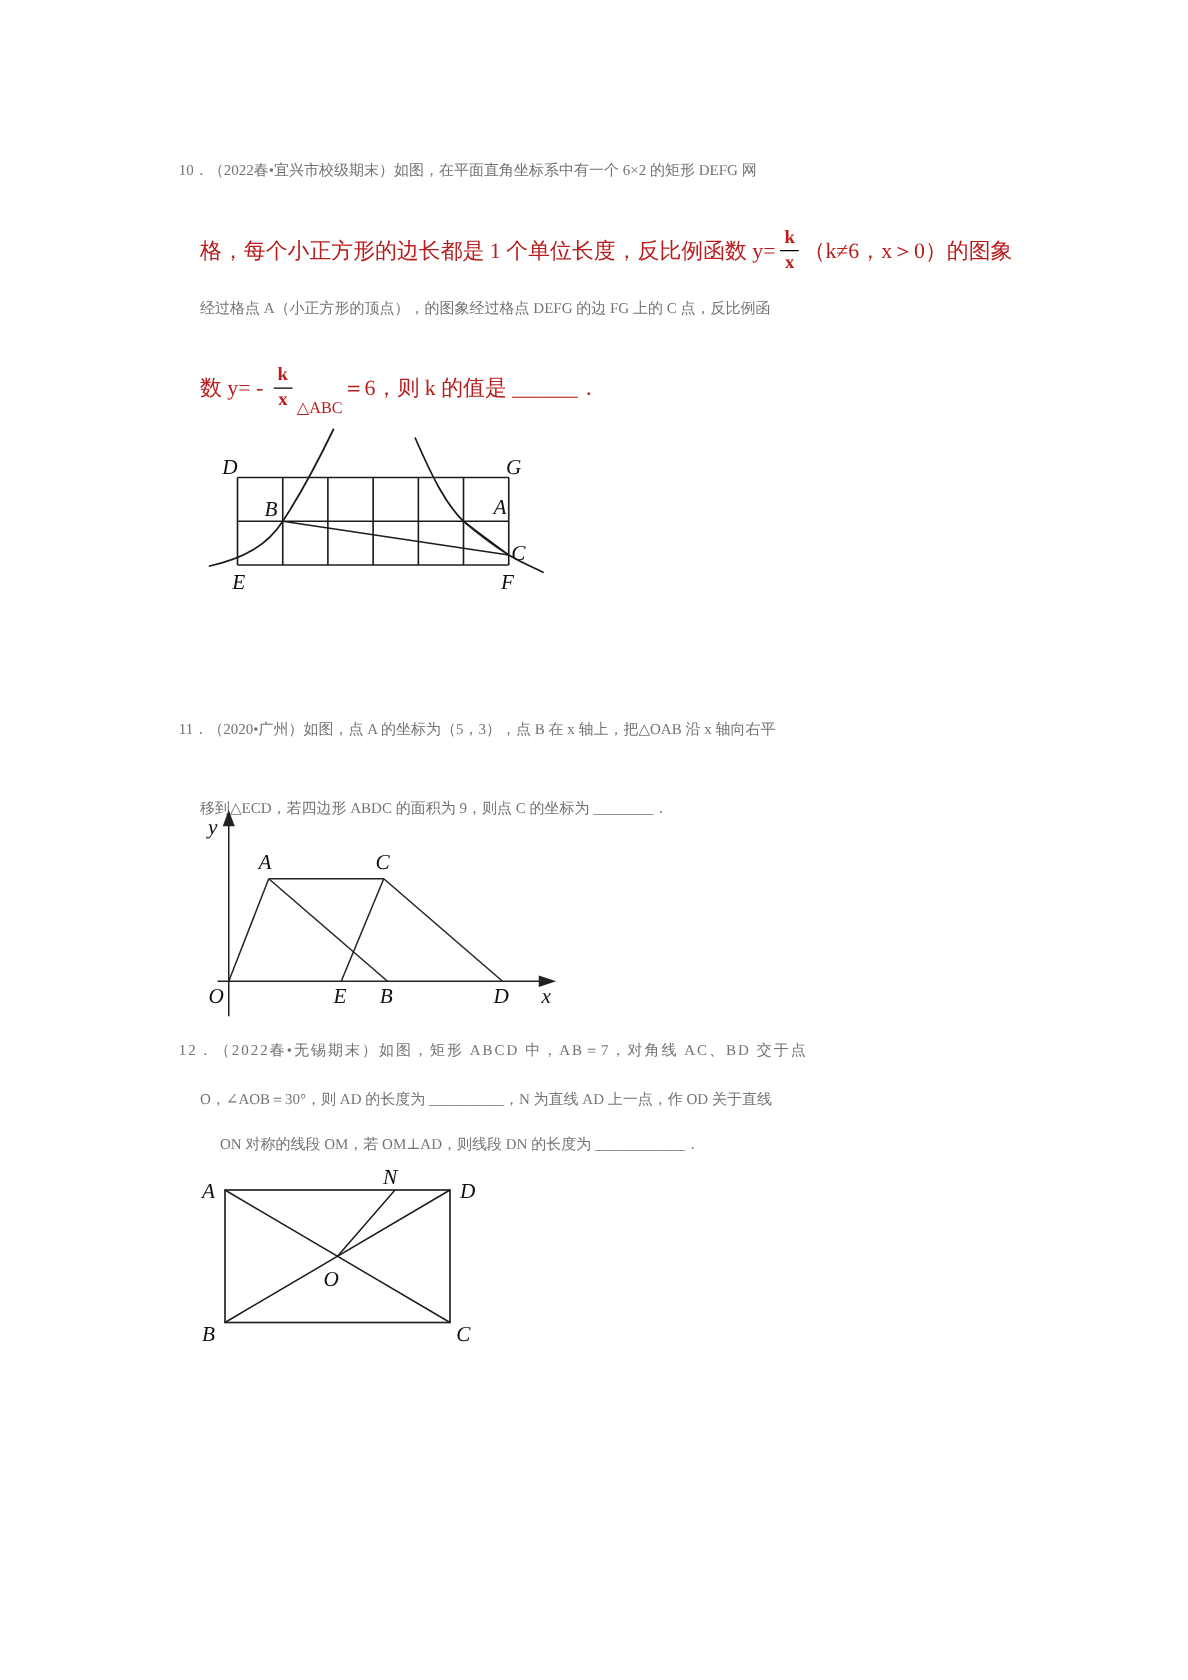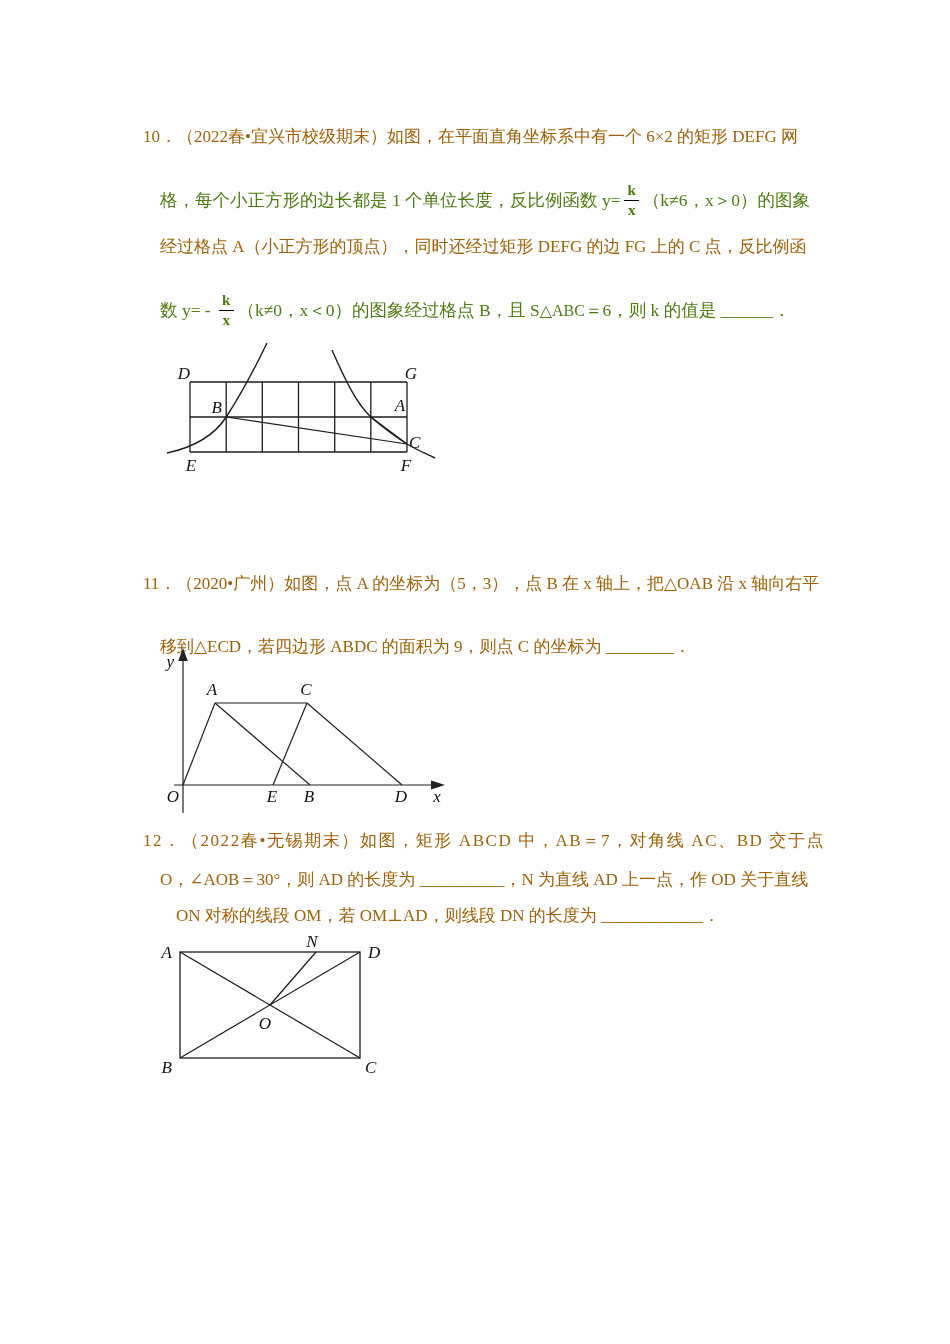--- a/index.html
+++ b/index.html
@@ -2,35 +2,35 @@
 <html><head>
 <meta charset="utf-8">
 <style>
   html,body{margin:0;padding:0;}
   body{
     width:950px;height:1344px;background:#ffffff;color:#000;
     font-family:"Liberation Serif","DejaVu Serif",serif;
     position:relative;overflow:hidden;
   }
   .t-line{
-    position:absolute;font-size:17px;line-height:19px;white-space:pre;
-    color:#a16207;
+    position:absolute;font-size:12px;line-height:19px;white-space:pre;
+    color:#737373;
   }
   .flex-line{
     position:absolute;display:flex;align-items:center;white-space:pre;
-    font-size:17.5px;color:#4d7c0f;
+    font-size:17.5px;color:#b91c1c;
   }
   .seg{white-space:pre;}
   .frac{
     display:inline-flex;flex-direction:column;align-items:center;
     font-size:15px;font-weight:bold;line-height:1.1;margin:0 3px;
   }
   .frac .fden{border-top:1.4px solid #000;padding:1px 4px 0;}
   .frac .fnum{padding:0 4px 1px;}
-  .subsc{font-size:16px;position:relative;top:0;white-space:pre;}
+  .subsc{font-size:13px;position:relative;top:16px;white-space:pre;}
   .fig{position:absolute;}
   .fig text{
     font-family:"Liberation Serif","DejaVu Serif",serif;
     font-style:italic;font-size:17px;fill:#111;
   }
   .spread{letter-spacing:1.6px;}
 </style>
 </head>
 <body>
 
@@ -38,29 +38,28 @@
 
 <div class="flex-line" style="left:160px;top:176px;height:48px">
   <span class="seg">格，每个小正方形的边长都是 1 个单位长度，反比例函数 y=</span>
   <span class="frac">
     <span class="fnum">k</span>
     <span class="fden">x</span>
   </span>
   <span class="seg">（k≠6，x＞0）的图象</span>
 </div>
 
-<div class="t-line" style="left:160px;top:237px">经过格点 A（小正方形的顶点），同时还经过矩形 DEFG 的边 FG 上的 C 点，反比例函</div>
+<div class="t-line" style="left:160px;top:237px">经过格点 A（小正方形的顶点），的图象经过格点 DEFG 的边 FG 上的 C 点，反比例函</div>
 
 <div class="flex-line" style="left:160px;top:286px;height:48px">
   <span class="seg">数 y= - </span>
   <span class="frac">
     <span class="fnum">k</span>
     <span class="fden">x</span>
   </span>
-  <span class="seg">（k≠0，x＜0）的图象经过格点 B，且 S</span>
   <span class="subsc">△ABC</span>
   <span class="seg">＝6，则 k 的值是 ______．</span>
 </div>
 
 <svg class="fig" style="left:150px;top:340px" width="310" height="140" viewBox="0 0 310 140">
   <g stroke="#1c1c1c" stroke-width="1.3" fill="none">
     <line x1="40" y1="42" x2="40" y2="112"></line>
     <line x1="76.2" y1="42" x2="76.2" y2="112"></line>
     <line x1="112.3" y1="42" x2="112.3" y2="112"></line>
     <line x1="148.5" y1="42" x2="148.5" y2="112"></line>

